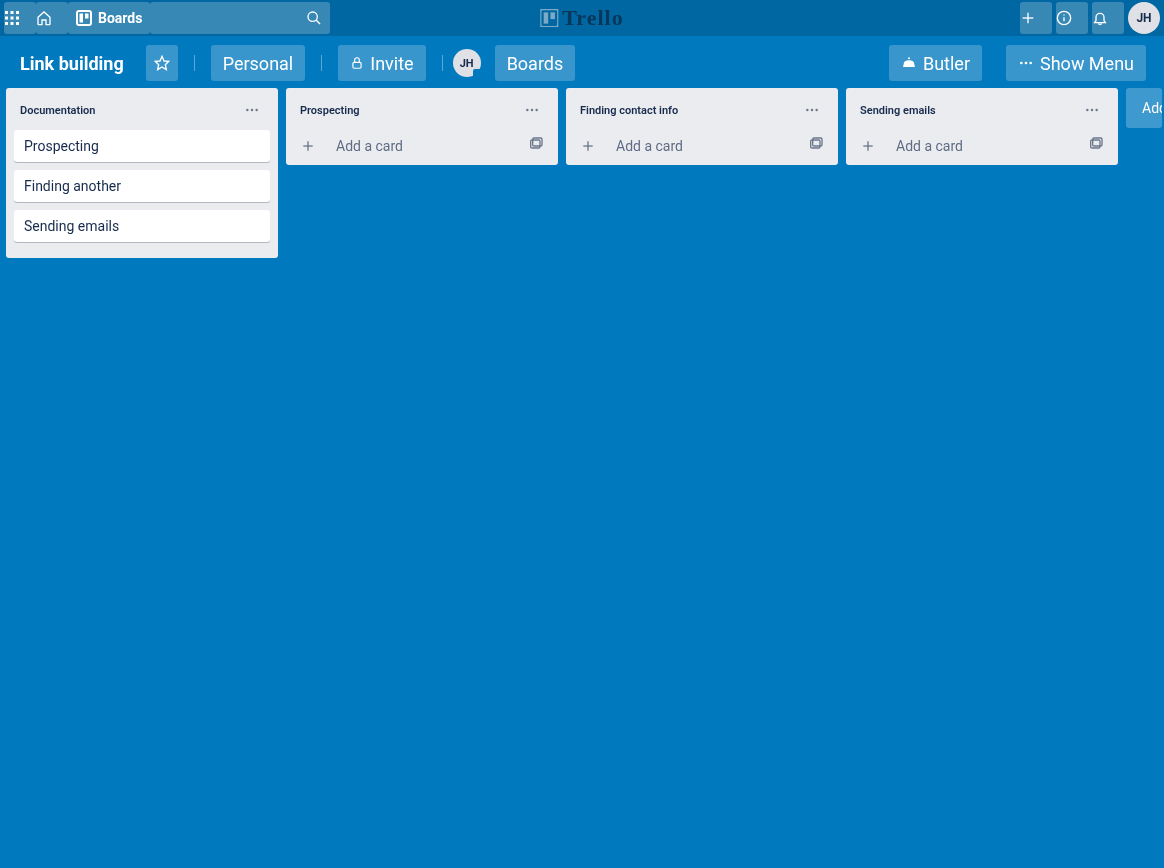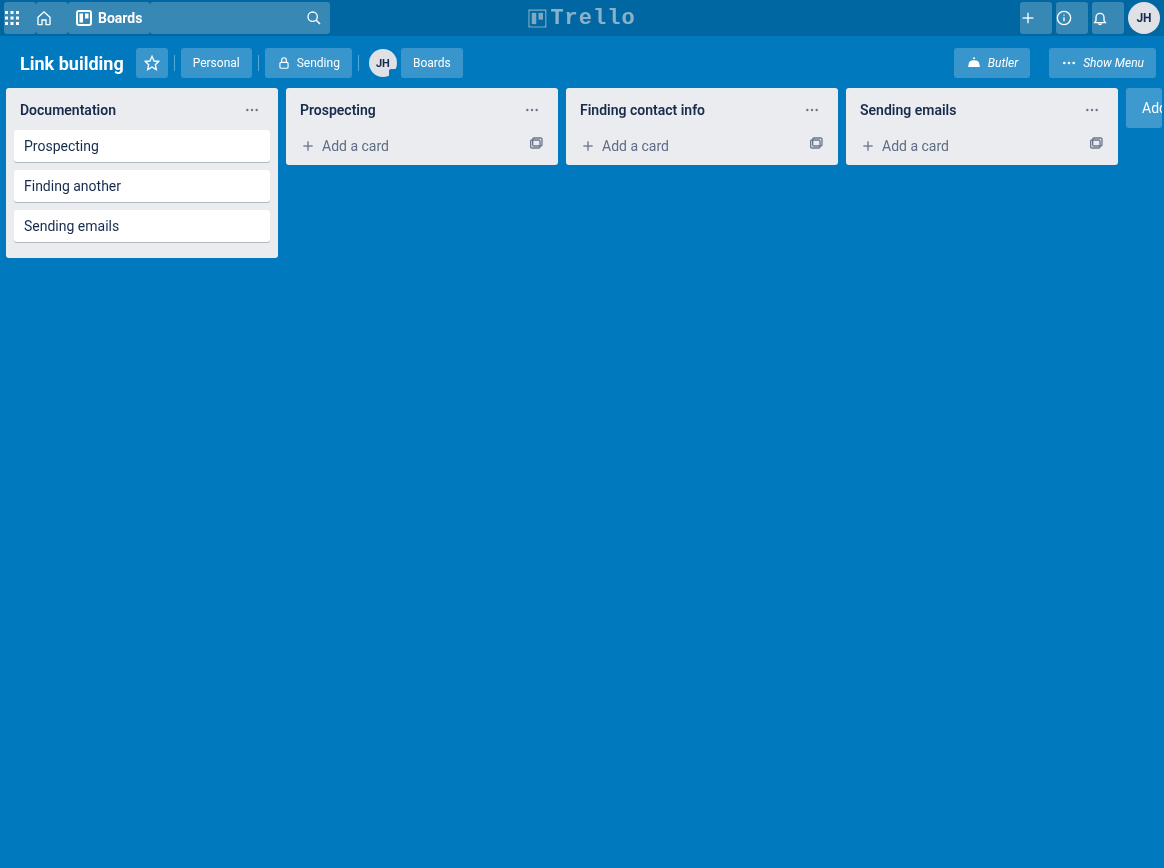--- a/index.html
+++ b/index.html
@@ -43,25 +43,25 @@
     margin-right: 4px;
   }
   .header-center {
     position: absolute;
     left: 50%; top: 50%;
     transform: translate(-50%, -50%);
     display: flex;
     align-items: center;
     opacity: 0.6;
     gap: 4px;
-    font-family: Liberation Mono, monospace;
+    font-family: Liberation Serif, serif;
     font-size: 22px;
     font-weight: 600;
     letter-spacing: 1px;
-    color: #e5e5e5;
+    color: #0f172a;
   }
   .header-right {
     margin-left: auto;
     display: flex;
     align-items: center;
     gap: 4px;
   }
   .avatar-small {
     height: 32px; width: 32px;
     border-radius: 50%;
@@ -85,28 +85,28 @@
     font-size: 18px;
     font-weight: 700;
     color: #fff;
     padding: 0 12px;
     height: 32px;
     display: flex; align-items: center;
     border-radius: 3px;
     cursor: pointer;
   }
   .bbtn {
-    height: 30px;
+    height: 36px;
     background: rgba(255,255,255,0.22);
     border-radius: 3px;
     color: #fff;
-    font-size: 12px;
+    font-size: 18px;
     display: flex; align-items: center; gap: 6px;
     padding: 0 12px;
-    margin: 0 0;
+    margin: 0 10px;
     cursor: pointer;
   }
   .bbtn.icon-only { padding: 0; width: 32px; justify-content: center; }
   .vdiv {
     width: 1px; height: 16px;
     background: rgba(255,255,255,0.35);
     margin: 0 6px;
   }
   .member-chip {
     height: 28px; width: 28px;
@@ -120,21 +120,21 @@
     position: relative;
   }
   .member-chip::after {
     content: "";
     position: absolute;
     right: -2px; bottom: -2px;
     width: 10px; height: 10px;
     background: #0079bf;
     border-radius: 2px;
   }
-  .board-right { margin-left: auto; display: flex; align-items: center; gap: 19px; font-style: italic; }
+  .board-right { margin-left: auto; display: flex; align-items: center; gap: 4px; }
 
   
   .canvas {
     display: flex;
     align-items: flex-start;
     padding: 4px 6px;
     gap: 8px;
     height: calc(100% - 36px - 48px);
     overflow-x: auto;
   }
@@ -145,21 +145,21 @@
     padding: 8px;
     display: flex;
     flex-direction: column;
     flex-shrink: 0;
   }
   .list-head {
     display: flex; align-items: center; justify-content: space-between;
     padding: 2px 6px 8px 6px;
   }
   .list-title {
-    font-size: 14px;
+    font-size: 11px;
     font-weight: 600;
     color: #172b4d;
   }
   .list-menu {
     color: #6b778c;
     cursor: pointer;
     width: 24px; height: 24px;
     display: flex; align-items: center; justify-content: center;
     border-radius: 3px;
   }
@@ -174,21 +174,21 @@
     cursor: pointer;
   }
   .add-card {
     display: flex; align-items: center; justify-content: space-between;
     color: #5e6c84;
     font-size: 14px;
     padding: 6px 6px 2px 6px;
     border-radius: 3px;
     cursor: pointer;
   }
-  .add-left { display: flex; align-items: center; gap: 6px; }
+  .add-left { display: flex; align-items: center; gap: 20px; }
   .add-list {
     width: 36px;
     background: rgba(255,255,255,0.24);
     border-radius: 3px;
     height: 40px;
     display: flex; align-items: center; padding: 0 10px;
     color: #fff;
     font-size: 14px;
     gap: 6px;
     cursor: pointer;
@@ -278,21 +278,21 @@
   <div class="vdiv"></div>
   <div class="bbtn">
     <span>Personal</span>
   </div>
   <div class="vdiv"></div>
   <div class="bbtn">
     <svg width="14" height="14" viewBox="0 0 24 24" fill="none" stroke="#fff" stroke-width="2">
         <rect x="5" y="11" width="14" height="10" rx="2"></rect>
         <path d="M8 11V7a4 4 0 018 0v4"></path>
       </svg>
-    <span>Sending</span>
+    <span>Invite</span>
   </div>
   <div class="vdiv"></div>
   <div class="member-chip">
     <span>JH</span>
   </div>
   <div class="bbtn">
     <span>Boards</span>
   </div>
 
   <div class="board-right">

